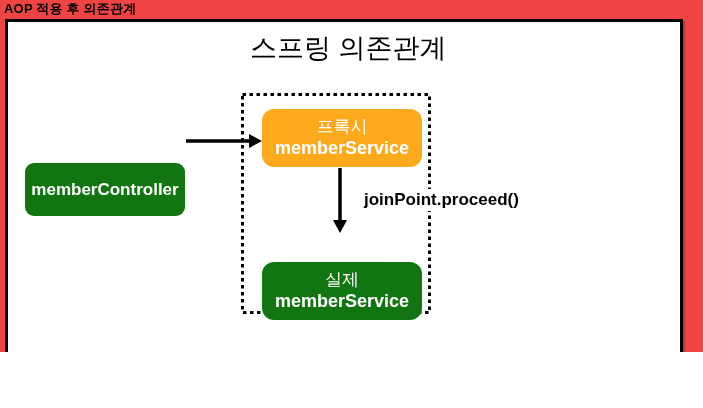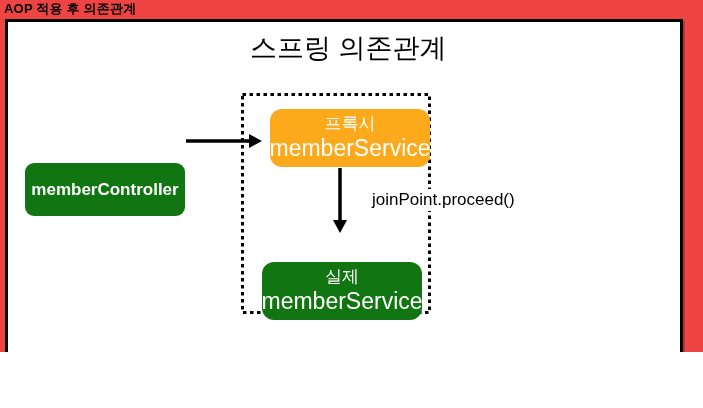--- a/index.html
+++ b/index.html
@@ -89,29 +89,29 @@
     top: 233px;
     width: 160px;
     height: 58px;
     border-radius: 12px;
   }
   .node .ko-line {
     font-size: 17px;
     font-weight: 500;
   }
   .node .en-line {
-    font-size: 23px;
-    font-weight: normal;
+    font-size: 18px;
+    font-weight: bold;
   }
   .edge-label {
     position: absolute;
-    left: 370px;
+    left: 362px;
     top: 189px;
     font-size: 17px;
-    font-weight: normal;
+    font-weight: bold;
     color: #000000;
     background: #ffffff;
     padding: 1px 2px;
     white-space: nowrap;
     z-index: 5;
   }
 </style>
 </head>
 <body>
 
@@ -133,21 +133,21 @@
     </g>
 
     <g>
       <line x1="340" y1="168" x2="340" y2="221" stroke="#000000" stroke-width="3.5"></line>
       <polygon points="333,220 340,233 347,220" fill="#000000"></polygon>
     </g>
   </svg>
 
   <div class="node node-controller" style="background: rgb(17, 118, 17);">memberController</div>
 
-  <div class="node node-proxy" style="background: rgb(252, 169, 28); margin-left: 8px;">
+  <div class="node node-proxy" style="background: rgb(252, 169, 28);">
     <div class="ko-line">프록시</div>
     <div class="en-line">memberService</div>
   </div>
 
   <div class="node node-real" style="background: rgb(17, 118, 17); margin-top: 29px;">
     <div class="ko-line">실제</div>
     <div class="en-line">memberService</div>
   </div>
 
   <div class="edge-label">joinPoint.proceed()</div>

